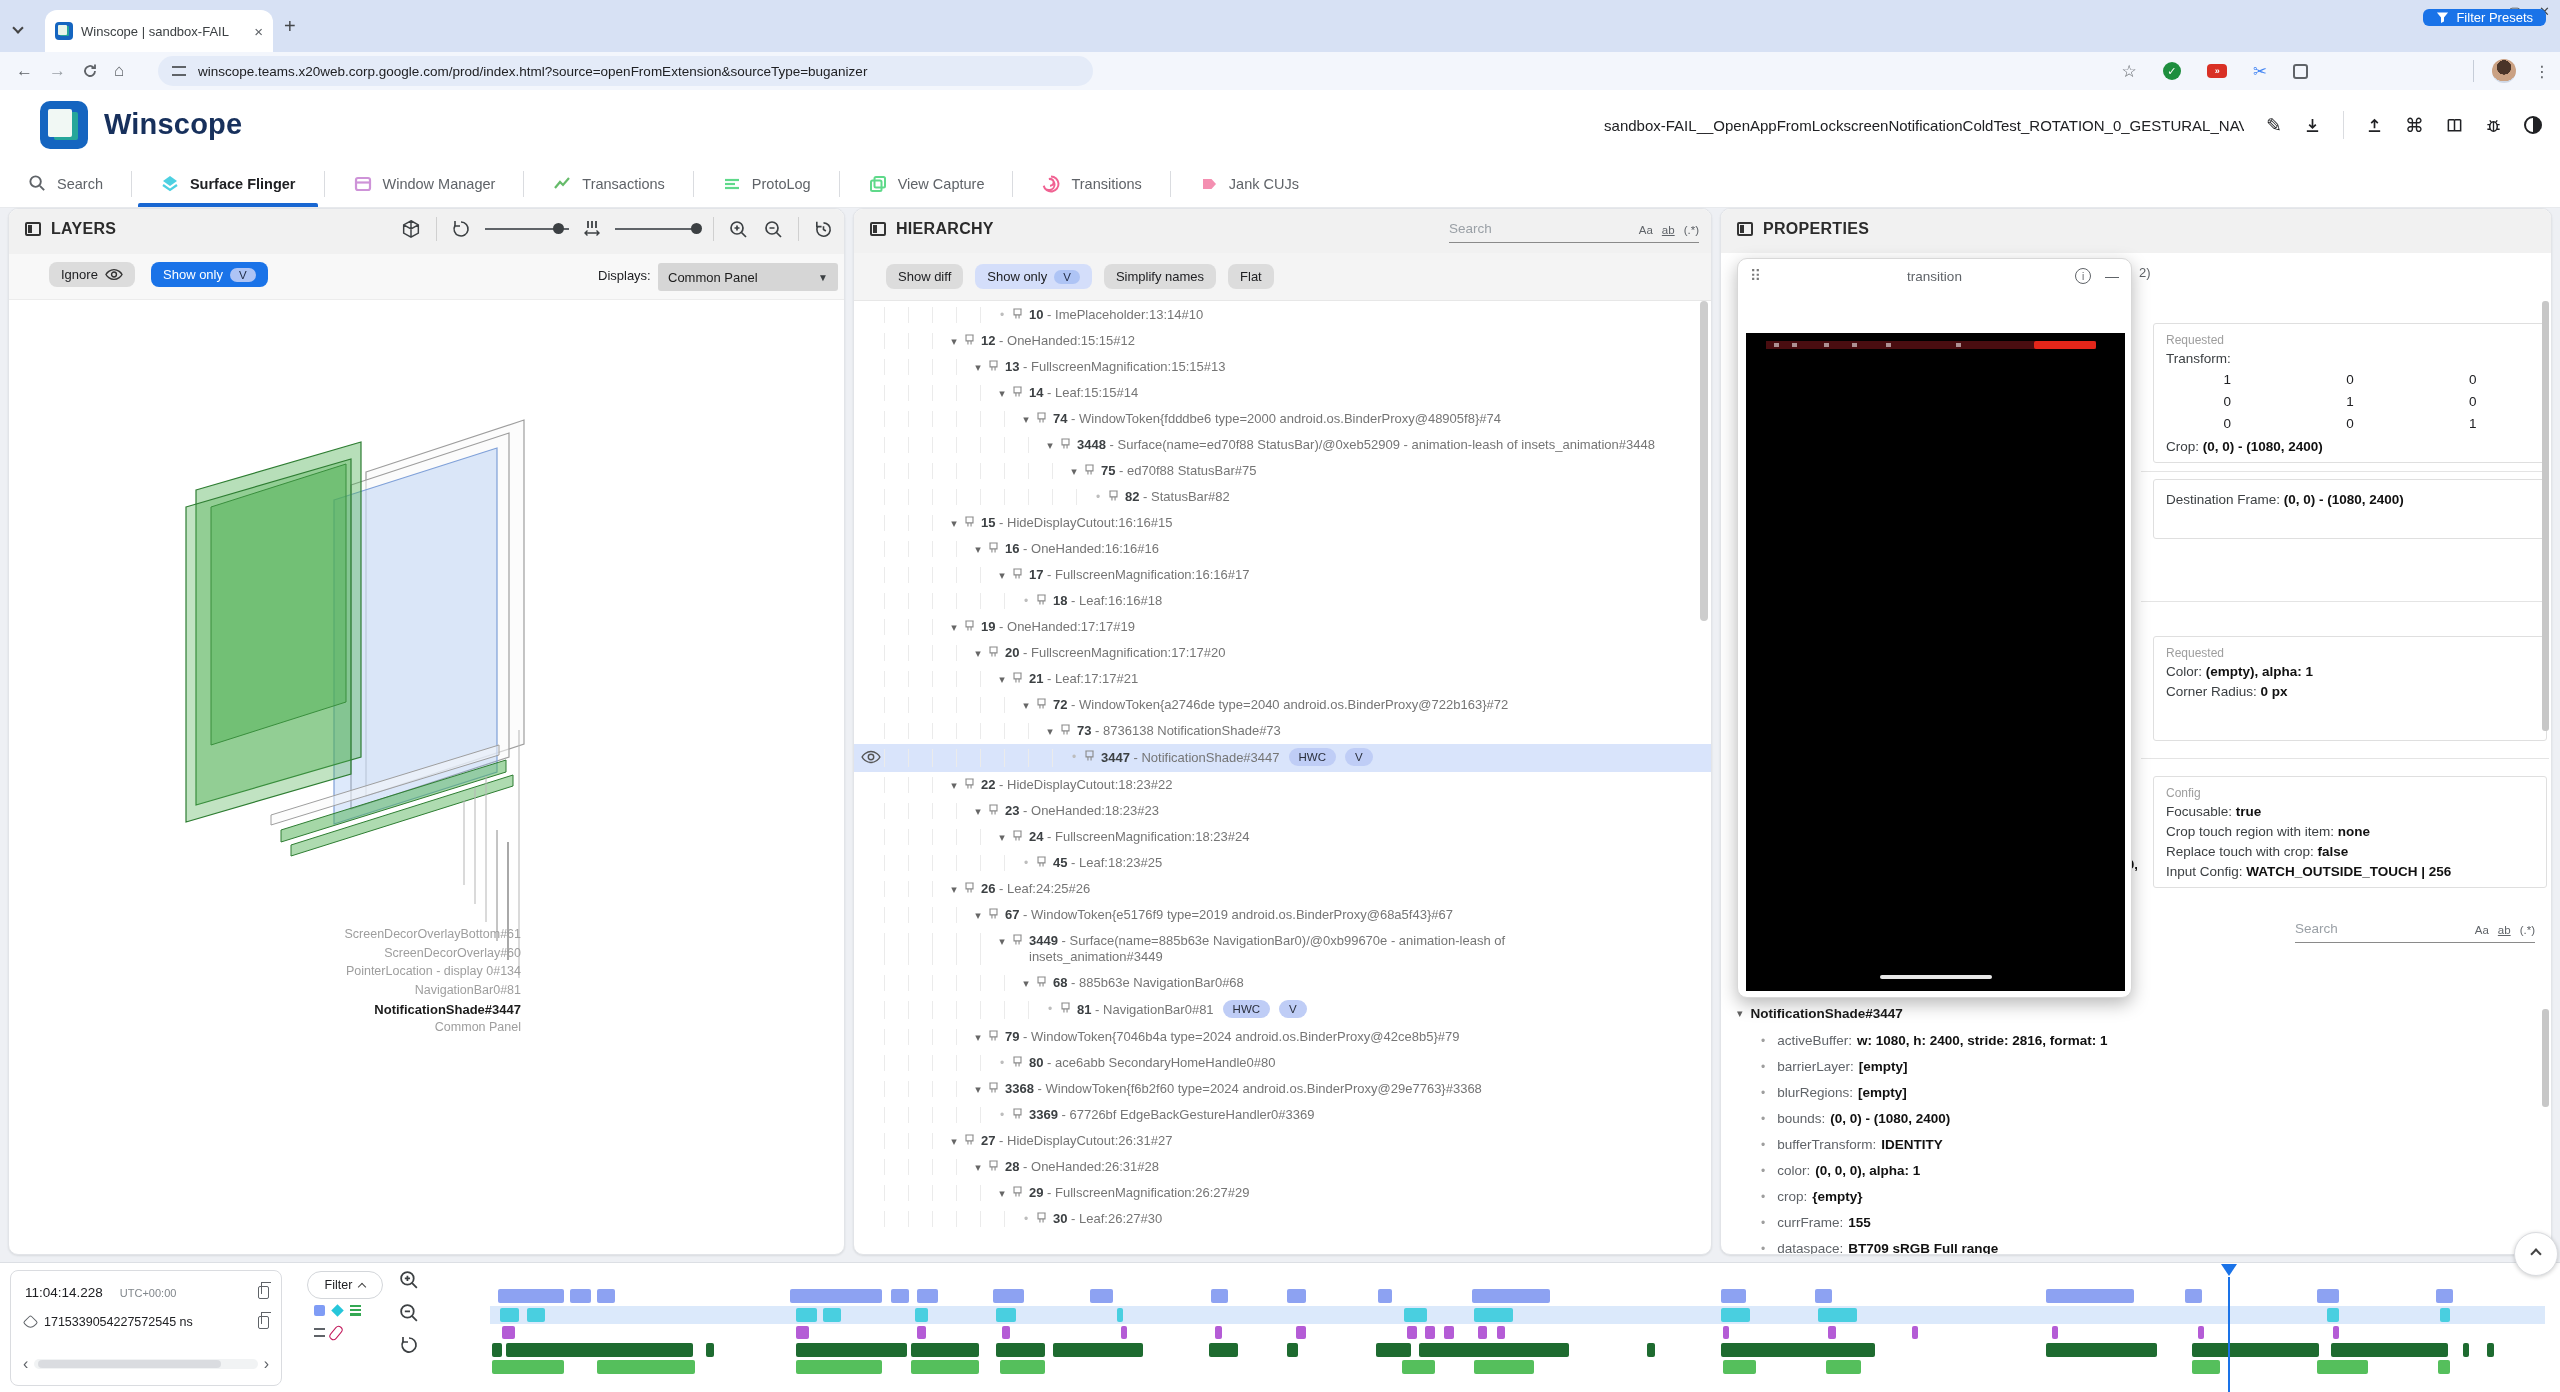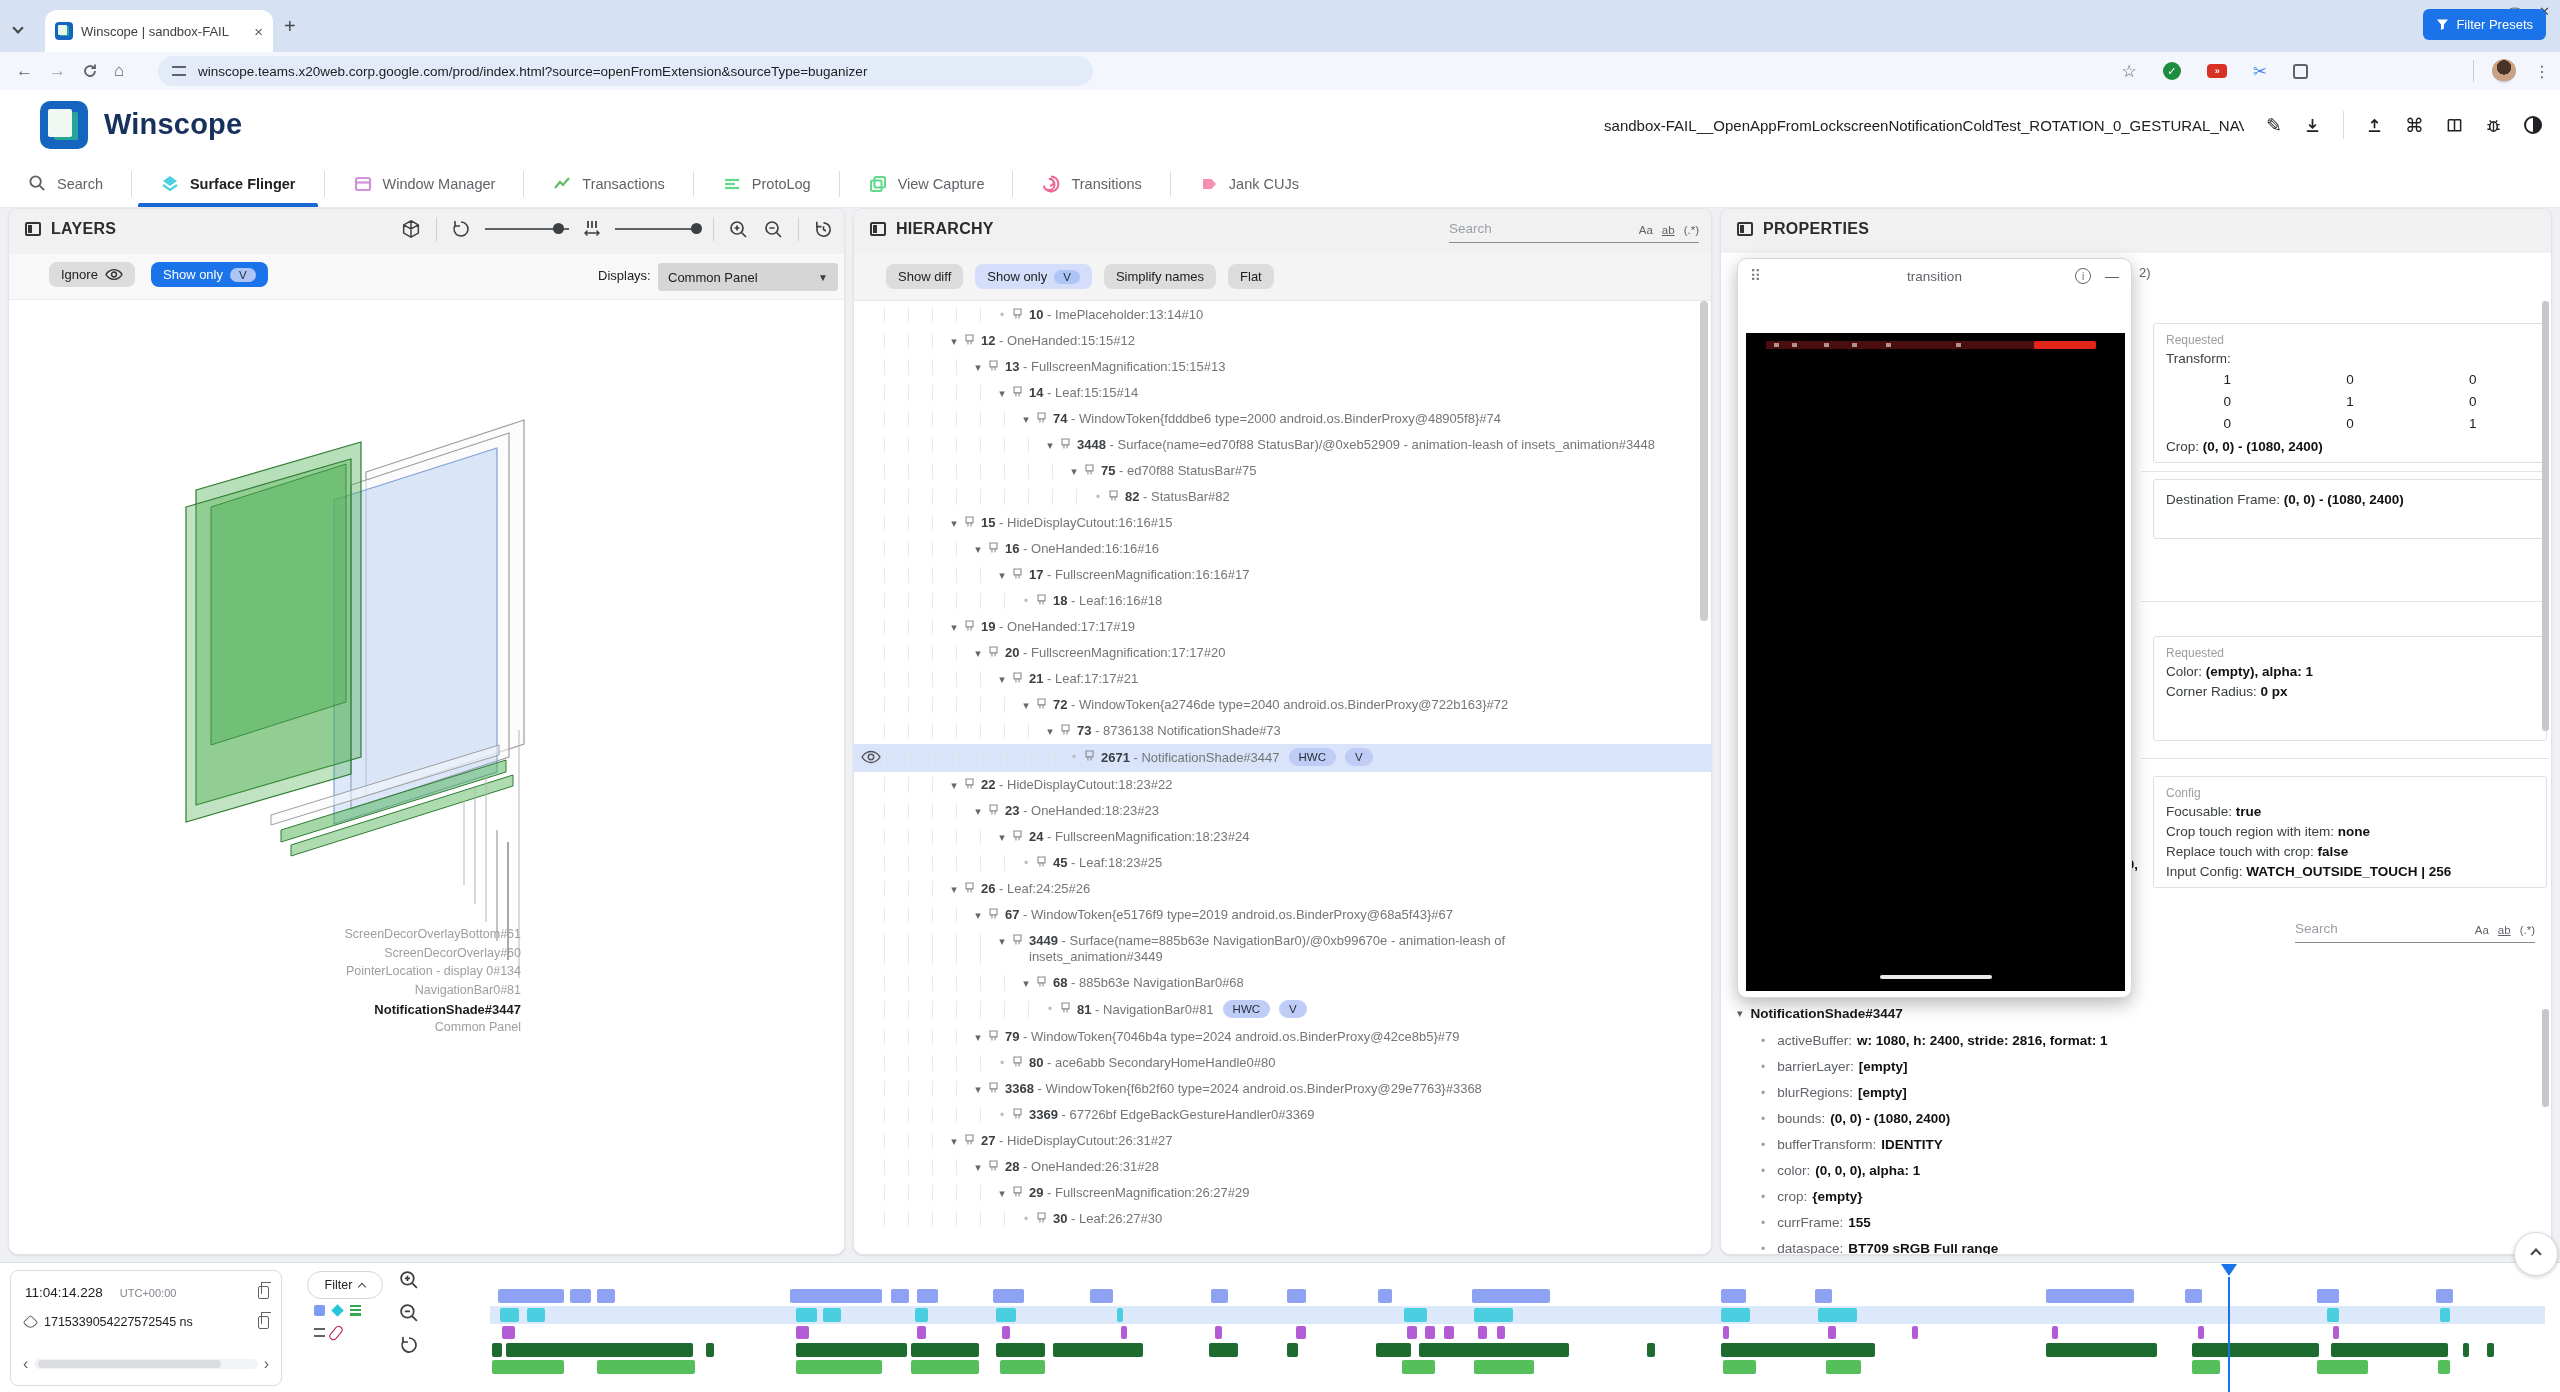--- a/index.html
+++ b/index.html
@@ -41,21 +41,21 @@
   .hico { color:#202124; font-size:19px; }
   .hdivider { width:1px; height:28px; background:#dadce0; }
   .halfmoon { width:18px; height:18px; border:2px solid #202124; border-radius:50%; background:linear-gradient(90deg,transparent 0 50%,#202124 50%); }
 
   
   #tabbar { position:absolute; left:0; top:160px; width:2560px; height:48px; background:#fff; border-bottom:1px solid #e8eaed; display:flex; align-items:center; }
   .navtab { display:flex; align-items:center; gap:10px; padding:0 28px; height:100%; position:relative; font-size:14.5px; color:#5f6368; }
   .navtab.active { color:#202124; font-weight:bold; }
   .navtab.active::after { content:""; position:absolute; left:6px; right:6px; bottom:0; height:4px; background:#1967d2; border-radius:2px 2px 0 0; }
   .navtab-div { width:1px; height:26px; background:#dadce0; }
-  #filter-presets { position:absolute; right:14px; top:9px; height:31px; background:#1a73e8; color:#fff; border:none; border-radius:6px; font-size:13px; display:flex; align-items:center; gap:7px; padding:0 13px; font-family:inherit; }
+  #filter-presets { position:absolute; right:14px; top:9px; height:17px; background:#1a73e8; color:#fff; border:none; border-radius:6px; font-size:13px; display:flex; align-items:center; gap:7px; padding:0 13px; font-family:inherit; }
 
   
   .panel { position:absolute; top:208px; height:1047px; background:#fff; border:1px solid #e2e4e8; border-radius:10px; box-shadow:0 1px 2px rgba(60,64,67,.12); overflow:hidden; }
   #layers-panel { left:8px; width:837px; }
   #hierarchy-panel { left:853px; width:859px; }
   #properties-panel { left:1720px; width:832px; }
   .phead { position:absolute; left:0; top:0; right:0; background:#f1f1f1; }
   .ptitle { display:flex; align-items:center; gap:10px; font-size:16px; font-weight:bold; color:#2b2b2b; letter-spacing:.3px; }
   .collapse-ico { width:16px; height:14px; border:2px solid #333; border-radius:2px; position:relative; }
   .collapse-ico::after { content:""; position:absolute; left:1px; top:1px; bottom:1px; width:4px; background:#333; }
@@ -632,21 +632,21 @@
               <circle cx="11" cy="7.5" r="3" fill="none" stroke="#555" stroke-width="1.6"></circle>
             </svg>
           </span>
           <span class="indent" style="width: 192px;"></span>
           <span class="tgl dot">•</span>
           <span class="pin">
             <svg width="11" height="12" viewBox="0 0 12 13">
               <path d="M1.5 1h9M2.2 1v6.4h7.6V1M4.3 7.4v4M7.7 7.4v4" fill="none" stroke="#8a8a8a" stroke-width="1.2"></path>
             </svg>
           </span>
-          <span class="lbl"><b>2671</b> - NotificationShade#3447<span class="badge">HWC</span><span class="badge">V</span></span>
+          <span class="lbl"><b>3447</b> - NotificationShade#3447<span class="badge">HWC</span><span class="badge">V</span></span>
         </div>
         <div class="hrow">
           <span class="indent" style="width: 72px;"></span>
           <span class="tgl">▾</span>
           <span class="pin">
             <svg width="11" height="12" viewBox="0 0 12 13">
               <path d="M1.5 1h9M2.2 1v6.4h7.6V1M4.3 7.4v4M7.7 7.4v4" fill="none" stroke="#8a8a8a" stroke-width="1.2"></path>
             </svg>
           </span>
           <span class="lbl"><b>22</b> - HideDisplayCutout:18:23#22</span>

